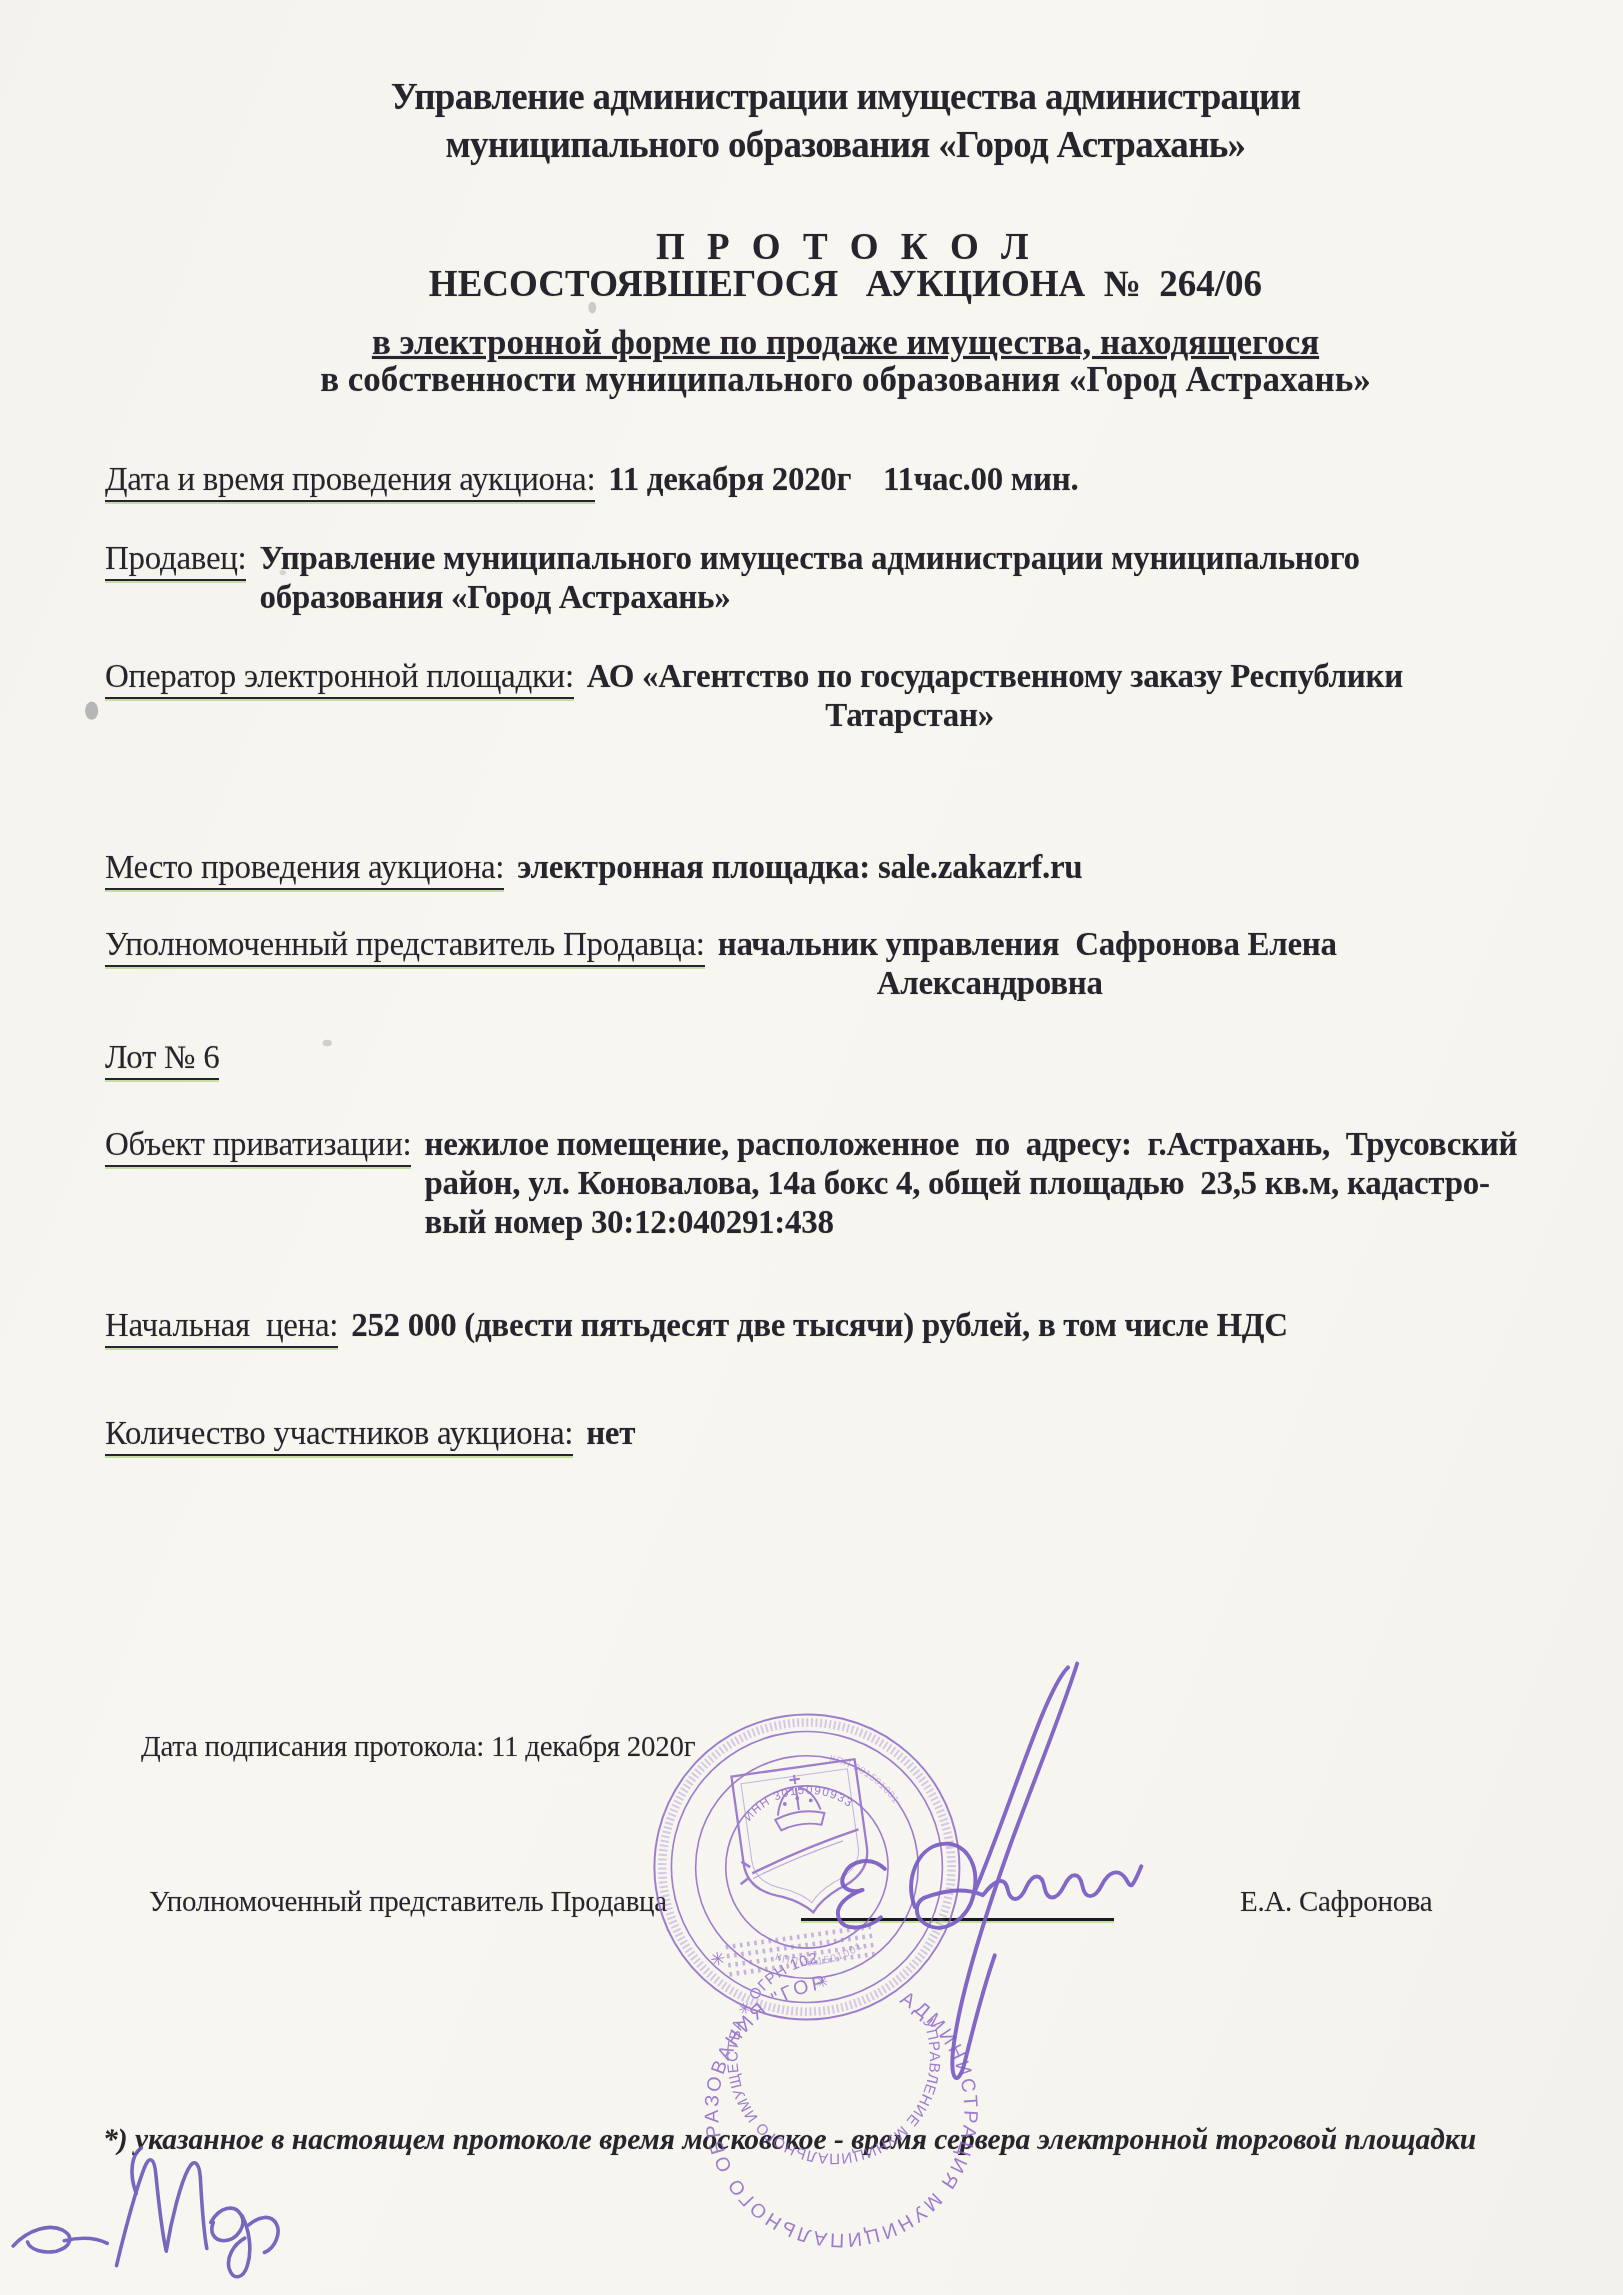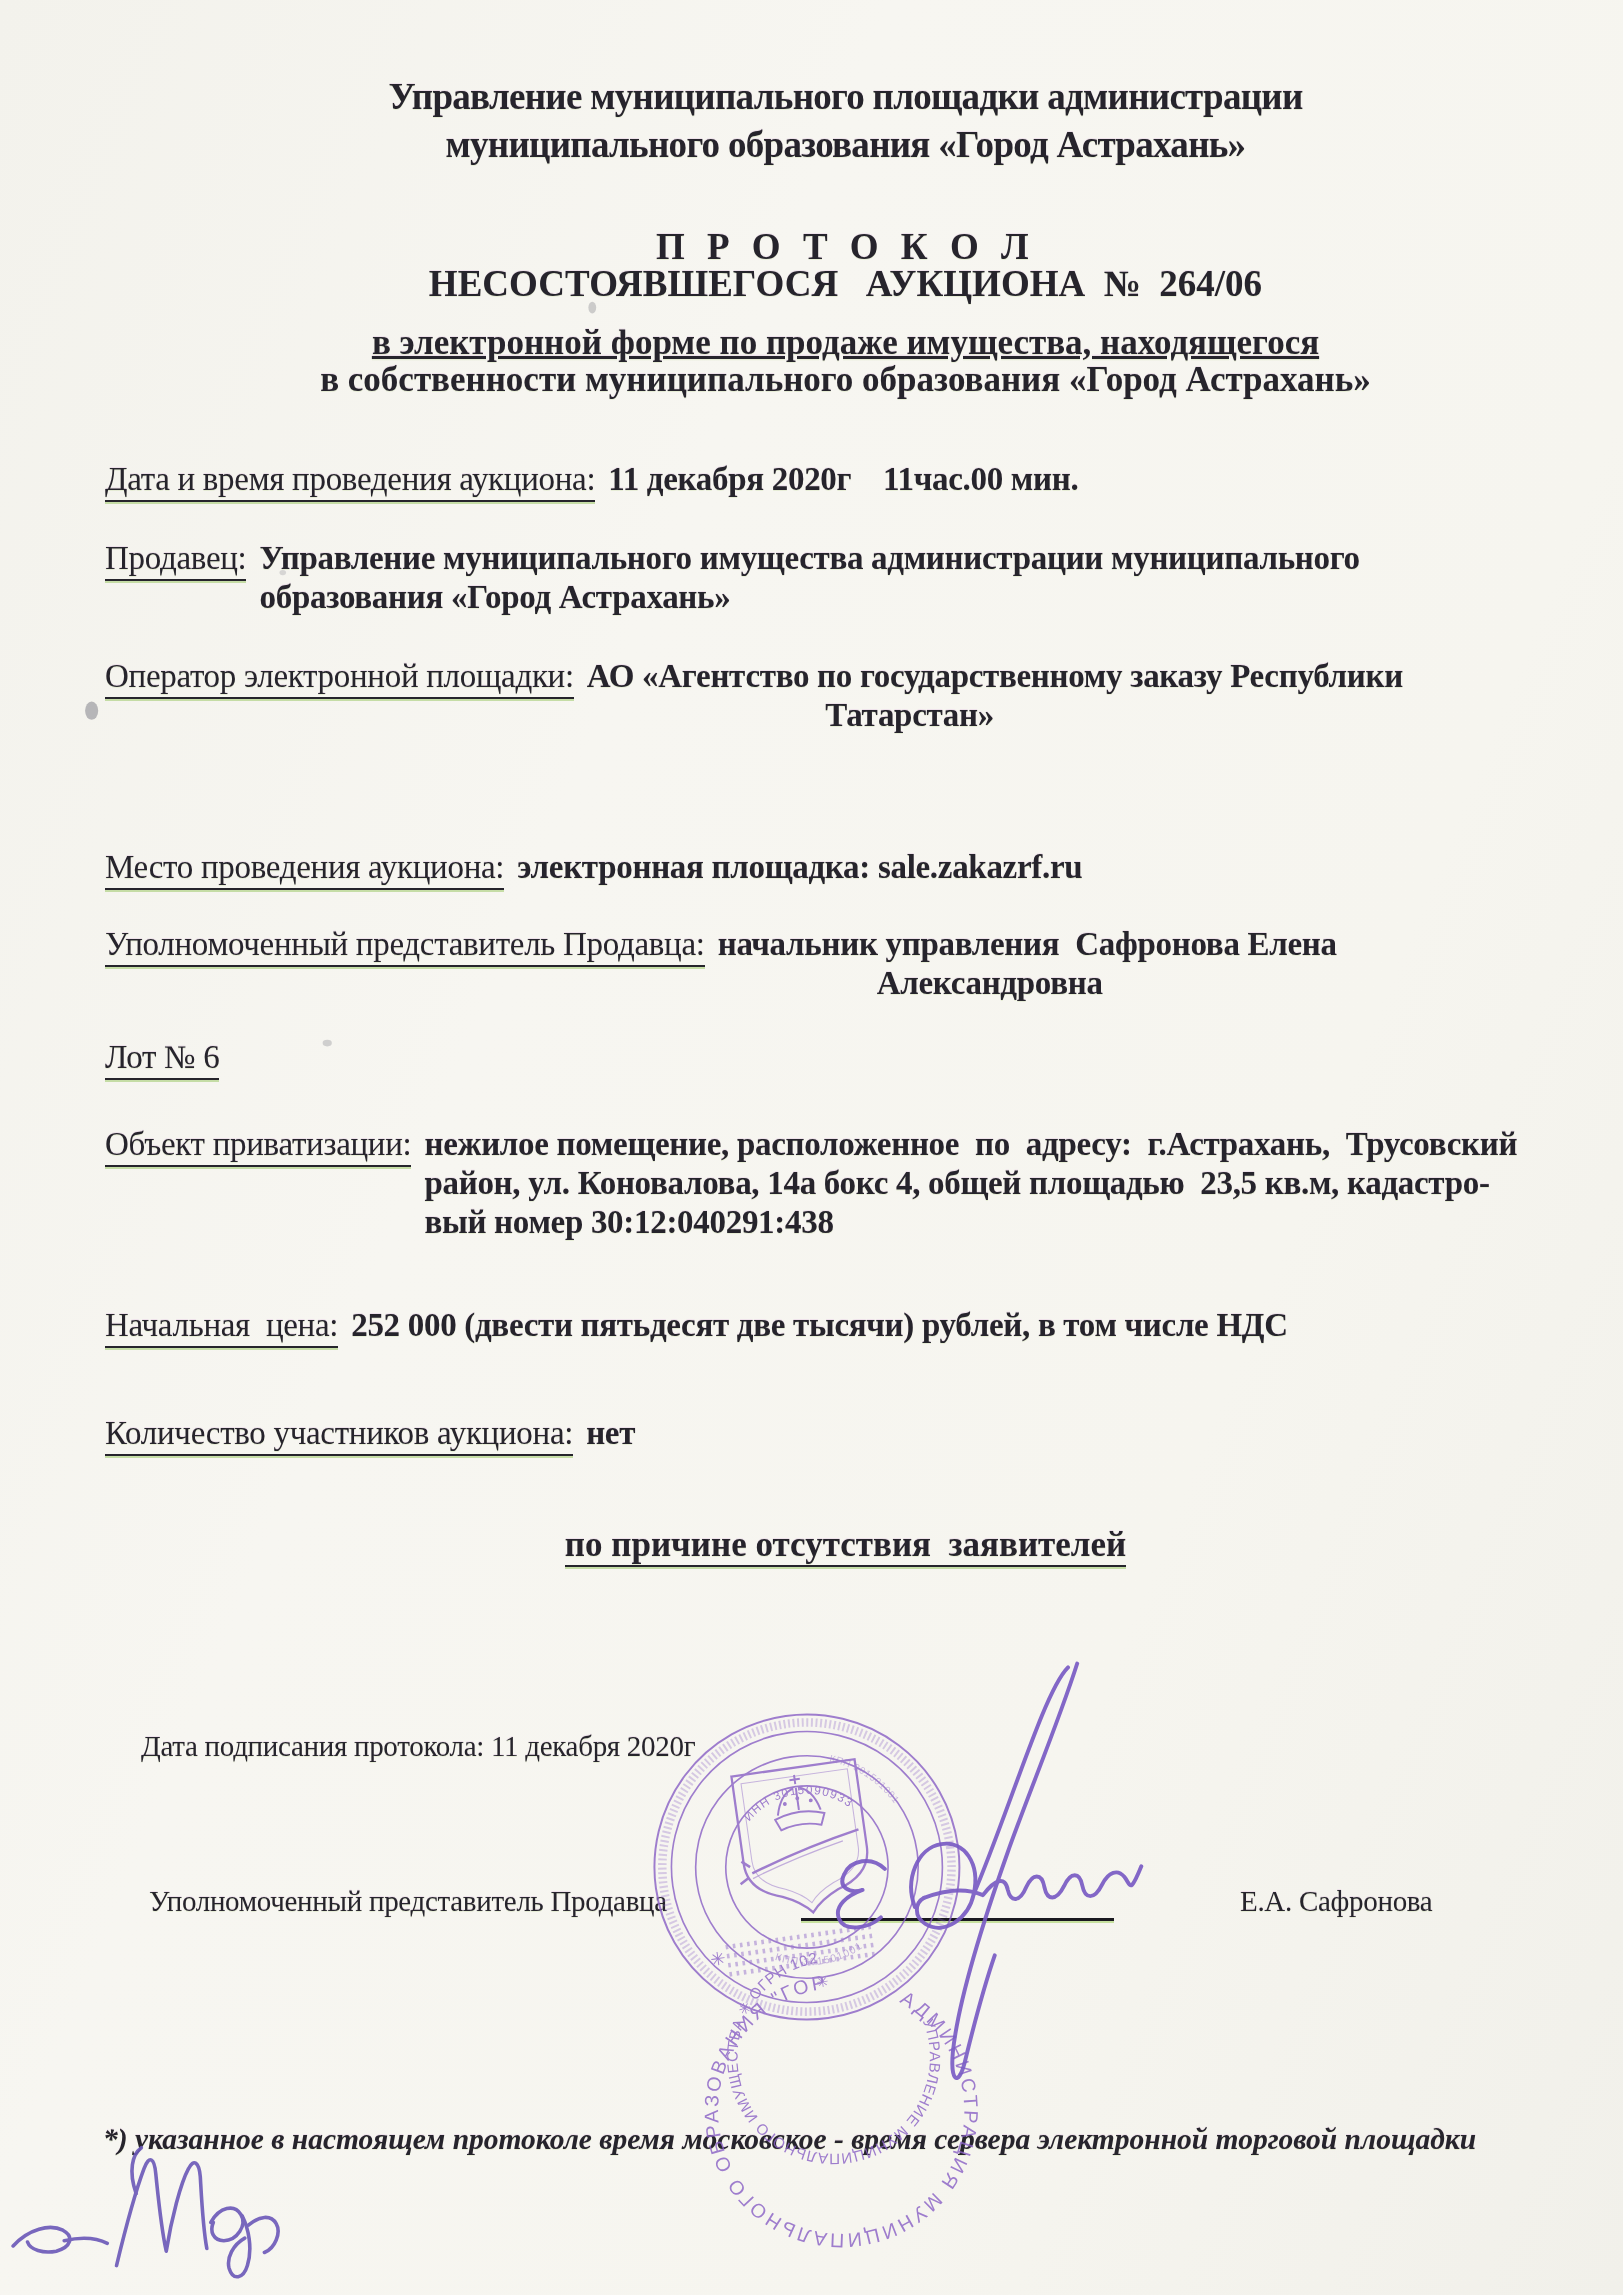--- a/index.html
+++ b/index.html
@@ -57,21 +57,21 @@
   }
   .overlay{position:absolute;left:0;top:0;pointer-events:none;}
   .stamp-text{font-family:"Liberation Sans", sans-serif;fill:#8b63c6;}
 </style>
 </head>
 <body>
 
 <div class="page">
 
   <div class="center-wrap org fringe">
-    <div class="tline">Управление муниципального площадки администрации</div>
+    <div class="tline">Управление администрации имущества администрации</div>
     <div class="tline">муниципального образования «Город Астрахань»</div>
   </div>
 
   <div class="center-wrap title fringe">
     <div class="tline t1">П Р О Т О К О Л</div>
     <div class="tline">НЕСОСТОЯВШЕГОСЯ   АУКЦИОНА  №  264/06</div>
     <div class="tline t34 gap">в электронной форме по продаже имущества, находящегося</div>
     <div class="tline t34">в собственности муниципального образования «Город Астрахань»</div>
   </div>
 
@@ -119,21 +119,20 @@
     <span class="label">Начальная  цена:</span>
     <span class="value">252 000 (двести пятьдесят две тысячи) рублей, в том числе НДС</span>
   </div>
 
   <div class="field fringe" style="top:1414px">
     <span class="label">Количество участников аукциона:</span>
     <span class="value">нет</span>
   </div>
 
   <div class="center-wrap fringe" style="top:1526px">
-    <div class="result-line"><span>по причине отсутствия  заявителей</span></div>
   </div>
 
   <div class="plain fringe" style="left:141px;top:1730px">Дата подписания протокола: 11 декабря 2020г</div>
   <div class="plain fringe" style="left:149px;top:1885px">Уполномоченный представитель Продавца</div>
   <div class="sig-line"></div>
   <div class="plain fringe" style="left:1240px;top:1885px">Е.А. Сафронова</div>
 
   <div class="footnote fringe">*) указанное в настоящем протоколе время московское - время сервера электронной торговой площадки</div>
 
   <svg class="overlay" width="1623" height="2295" viewBox="0 0 2480 3507">

